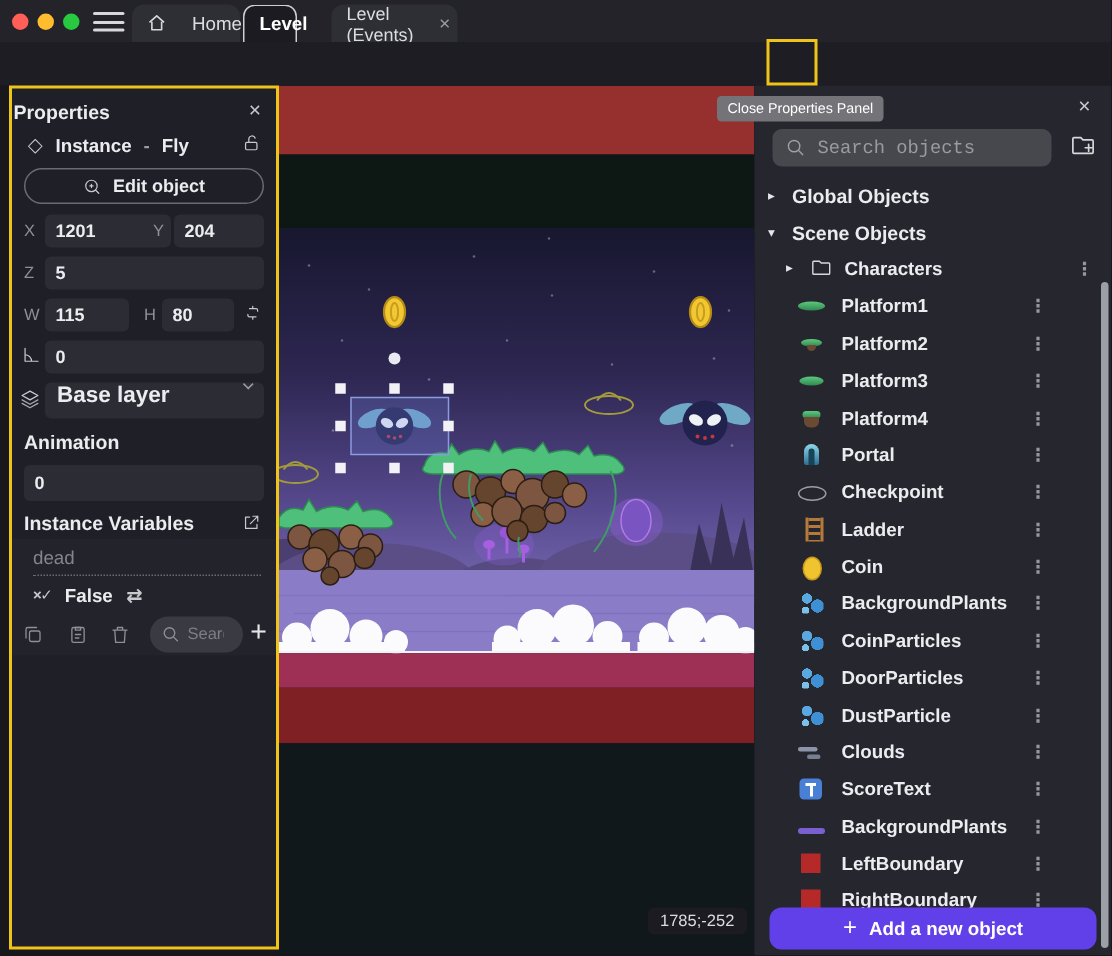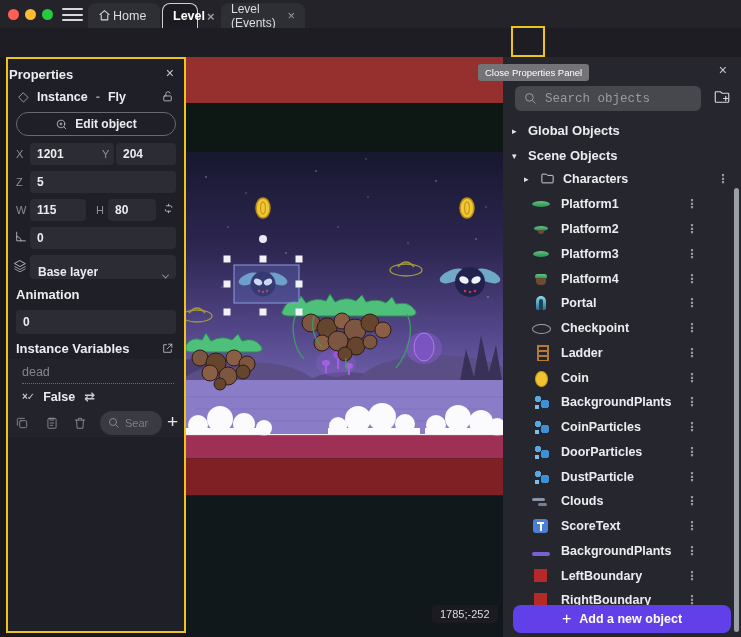--- a/index.html
+++ b/index.html
@@ -8,21 +8,21 @@
   .app { position:relative; width:741px; height:637px; background:#17171c; }
 
   
   .topbar { position:absolute; left:0; top:0; width:741px; height:28px; background:#232329; }
   .lights { position:absolute; left:8px; top:9px; display:flex; gap:6px; }
   .light { width:11px; height:11px; border-radius:50%; }
   .hamburger { position:absolute; left:62px; top:8px; width:21px; height:13px;
                display:flex; flex-direction:column; justify-content:space-between; cursor:pointer; }
   .hamburger i { display:block; height:2px; background:#d8d8dc; border-radius:1px; }
   .tab { position:absolute; top:3px; height:25px; border-radius:8px 8px 0 0; display:flex;
-         align-items:center; gap:2px; padding:0 10px; color:#dcdce2; font-size:12.5px; cursor:pointer; }
+         align-items:center; gap:17px; padding:0 10px; color:#dcdce2; font-size:12.5px; cursor:pointer; }
   .tab.inactive { background:#2e2e35; }
   .tab.active { background:#1b1b21; border:1px solid #cfcfd4; border-bottom:none; font-weight:700; color:#fff; }
   .tab .tclose { color:#9a9aa2; font-size:13px; line-height:1; }
 
   
   .toolbar { position:absolute; left:0; top:28px; width:741px; height:29px; background:#1d1d23; }
   .ticon { position:absolute; top:33px; width:22px; height:22px; display:flex; align-items:center;
            justify-content:center; cursor:pointer; }
   .ticon svg { stroke:#e2e2e8; fill:none; stroke-width:1.6; stroke-linecap:round; stroke-linejoin:round; }
   .ticon.hl { background:#b3a0f4; border-radius:6px; width:25px; height:25px; top:31px; }
@@ -65,21 +65,21 @@
               border-radius:13px; display:flex; align-items:center; justify-content:center; gap:7px;
               font-size:12px; font-weight:700; cursor:pointer; }
   .f-label { position:absolute; font-size:11px; color:#8f8f97; }
   .f-input { position:absolute; height:22px; background:#2c2c35; border:none; border-radius:4px;
              color:#ececf0; font-size:12px; font-weight:600; padding:0 7px; outline:none;
              font-family:"Liberation Sans",sans-serif; }
   .p-icon { position:absolute; display:flex; }
   .p-icon svg, .p-inst svg, .p-lock svg, .btn-edit svg { stroke:#c8c8ce; fill:none; stroke-width:1.5;
              stroke-linecap:round; stroke-linejoin:round; }
   .layer-select { position:absolute; left:22px; top:196px; width:146px; height:24px; background:#2c2c35;
-                  border-radius:4px; display:flex; align-items:flex-end; font-size:12px; font-weight:600;
+                  border-radius:4px; display:flex; align-items:flex-start; font-size:15px; font-weight:600;
                   padding:0 8px; cursor:pointer; }
   .layer-select .chev-down { margin-left:auto; width:5px; height:5px; border-color:#9a9aa2; }
   .p-section { position:absolute; left:8px; font-size:13px; font-weight:700; }
   .vars-block { position:absolute; left:0; top:300px; width:176px; height:78px; background:#23232b; }
   .var-name { position:absolute; left:14px; top:306px; width:152px; color:#85858d; font-size:12.5px;
               border-bottom:1px dotted #6a6a72; padding-bottom:4px; cursor:text; }
   .var-bool { position:absolute; left:14px; top:330px; display:flex; align-items:center; gap:9px;
               font-size:12.5px; font-weight:600; }
   .var-bool .bool-ic { font-size:10px; color:#c8c8ce; letter-spacing:-1px; }
   .var-bool .swap-ic { font-size:13px; color:#c8c8ce; cursor:pointer; }

